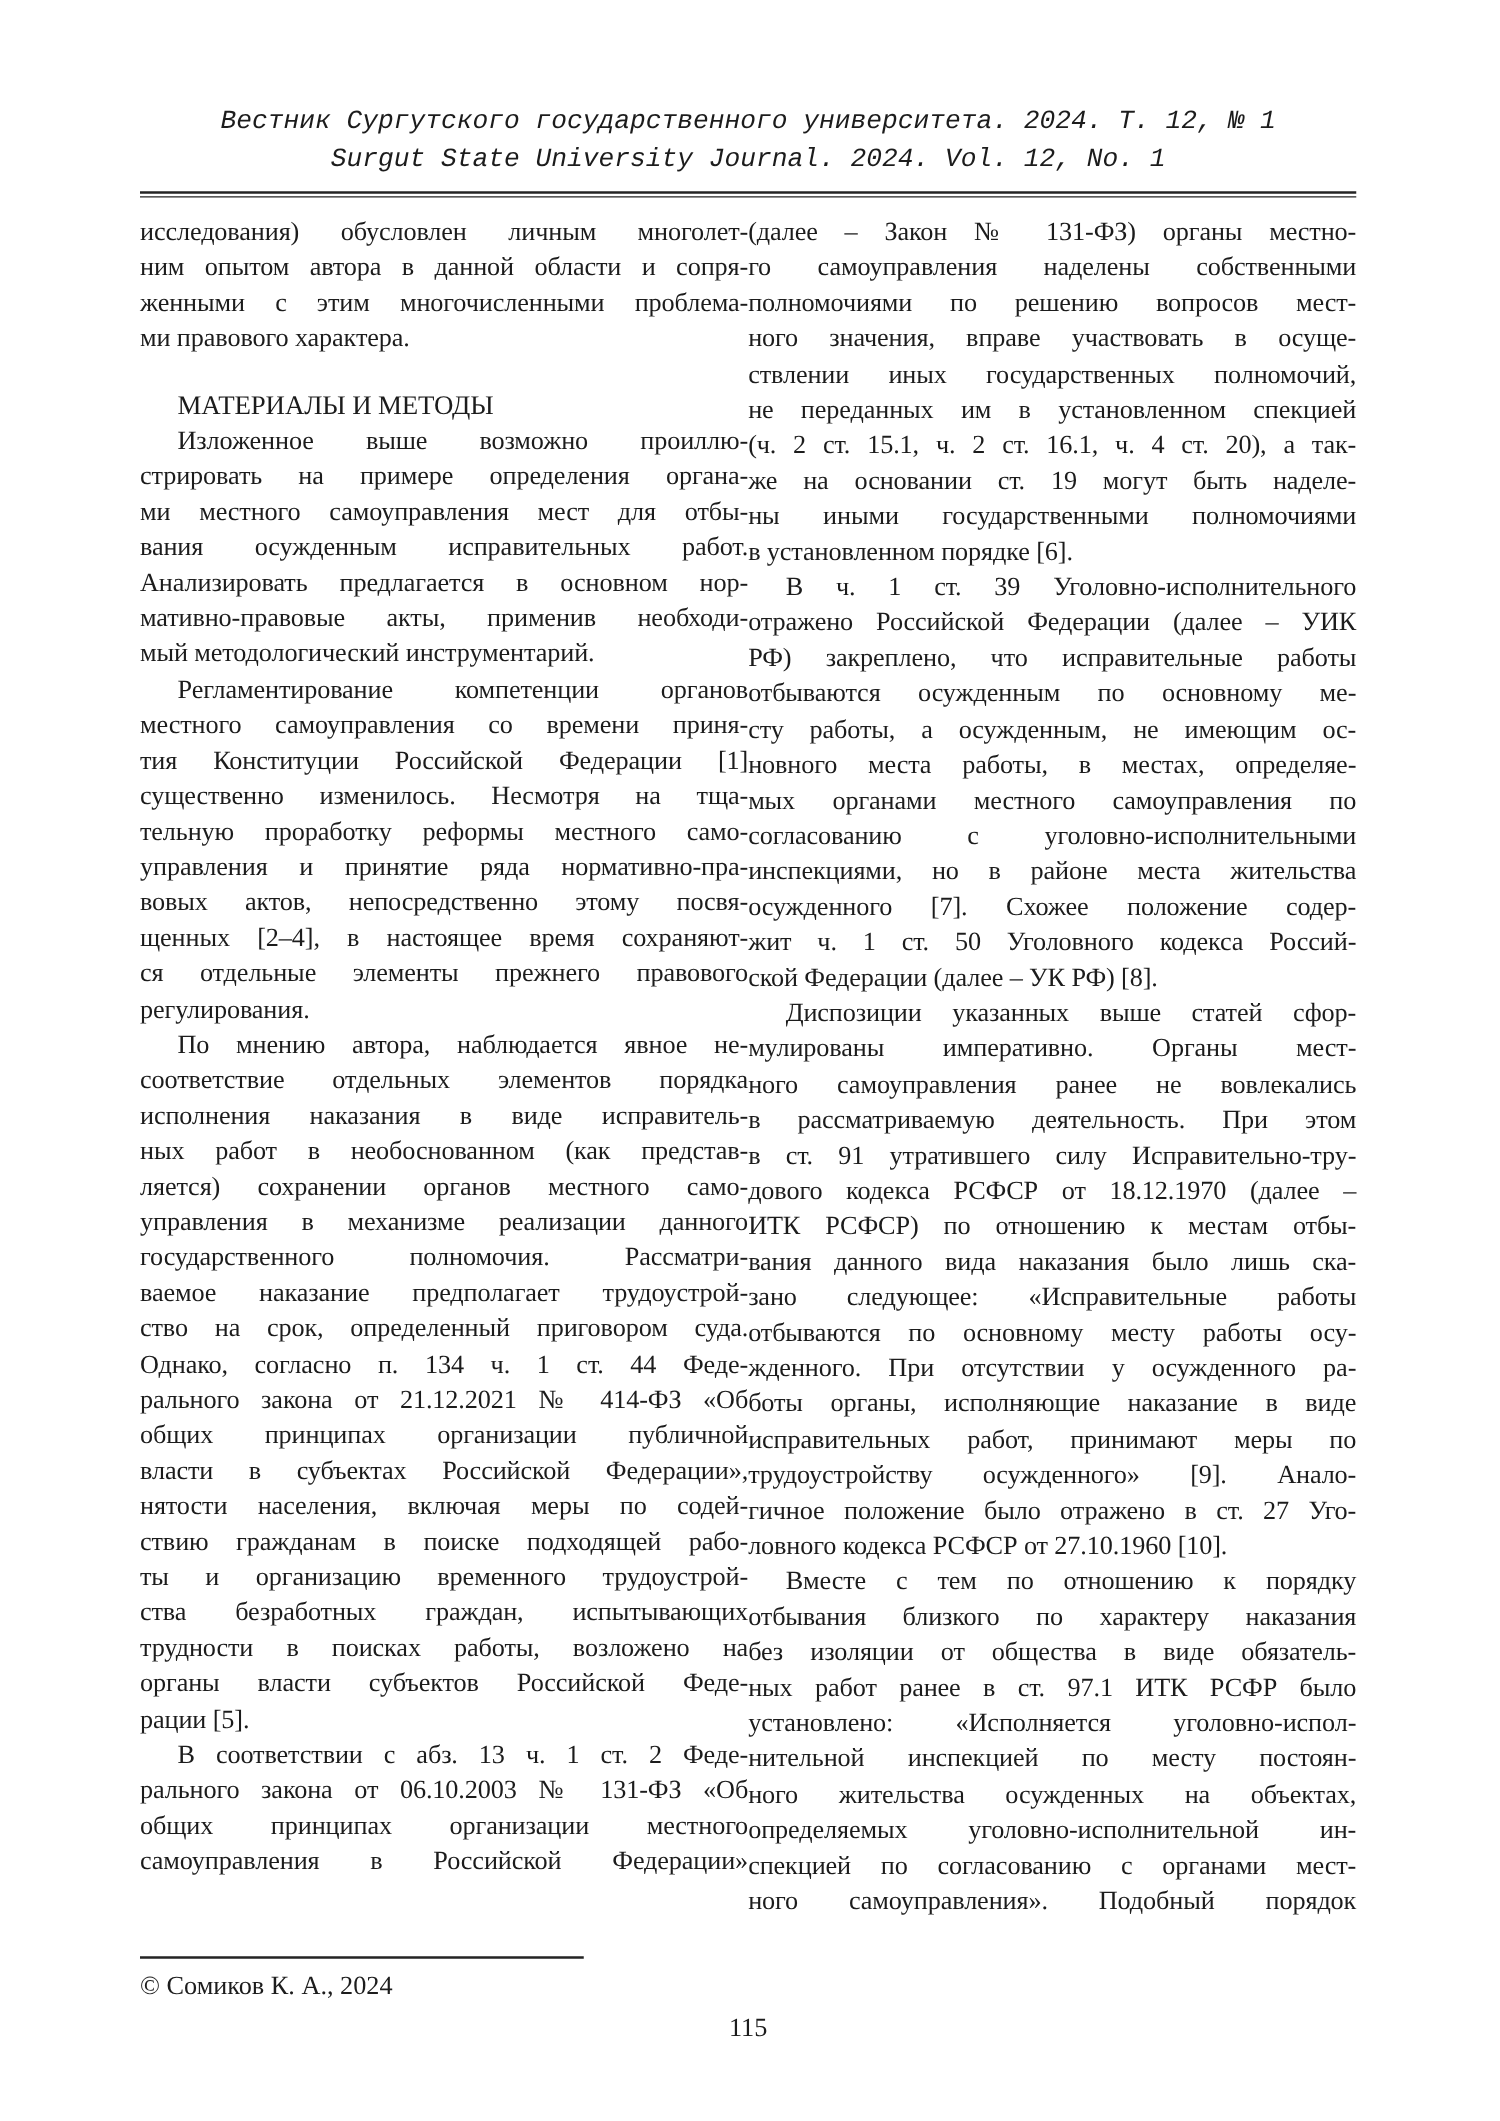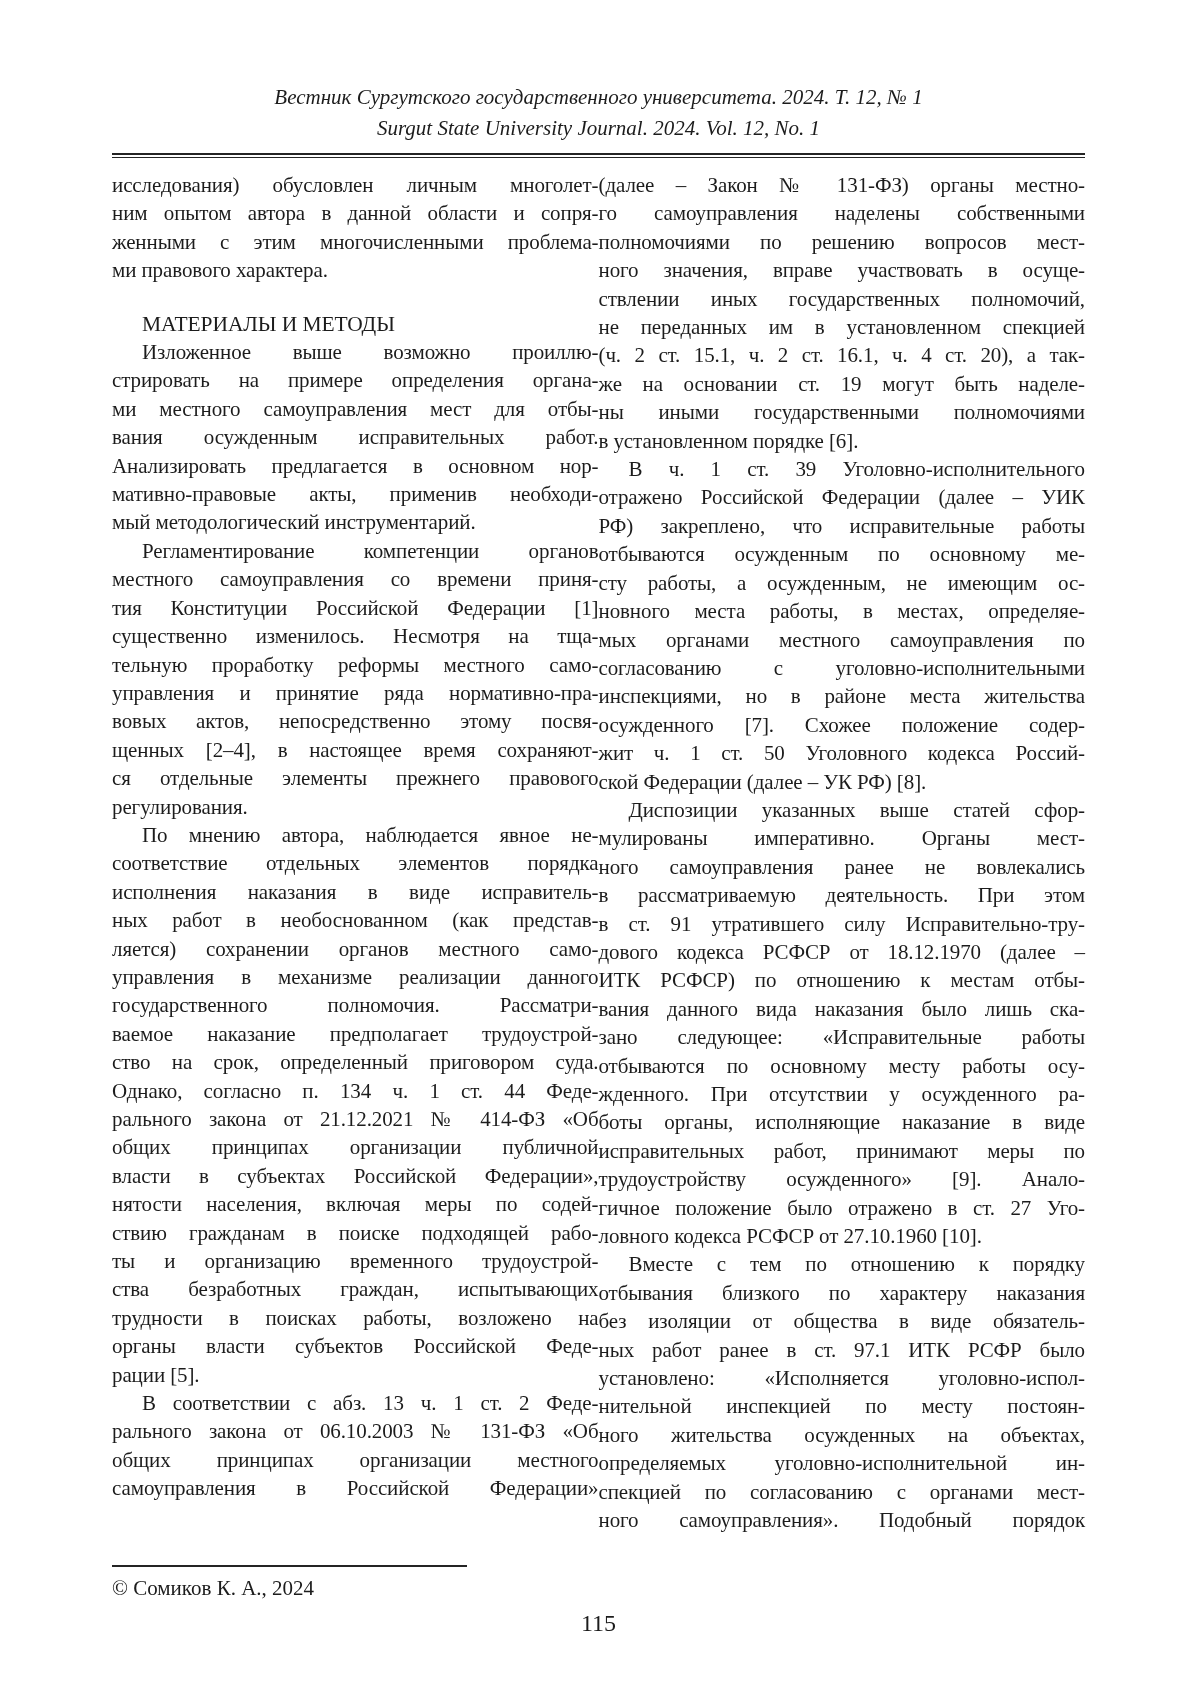--- a/index.html
+++ b/index.html
@@ -7,21 +7,21 @@
     position: relative;
     width: 1200px;
     height: 1697px;
     margin: 0 auto;
     box-sizing: border-box;
     padding: 82px 115px 0 112px;
     background: #ffffff;
     color: #1c1c1c;
     font-family: "Liberation Serif", "DejaVu Serif", serif;
   }
-  .running-head { text-align: center; }
+  .running-head { text-align: center; font-family: Liberation Mono, monospace; }
   .running-head .rh-line {
     font-style: italic;
     font-size: 21px;
     line-height: 31px;
     white-space: nowrap;
   }
   .header-rule {
     margin-top: 9px;
     height: 2px;
     border-top: 2px solid #242424;
@@ -55,21 +55,21 @@
     border-top: 2px solid #242424;
     margin-top: 30px;
   }
   .footnote-text {
     font-size: 21px;
     line-height: 28px;
     margin-top: 7px;
   }
   .page-number {
     text-align: center;
-    font-size: 24px;
+    font-size: 21px;
     margin-top: 8px;
   }
 </style>
 </head>
 <body>
 
 <div class="page">
 
   <div class="running-head">
     <div class="rh-line">Вестник Сургутского государственного университета. 2024. Т. 12, № 1</div>

